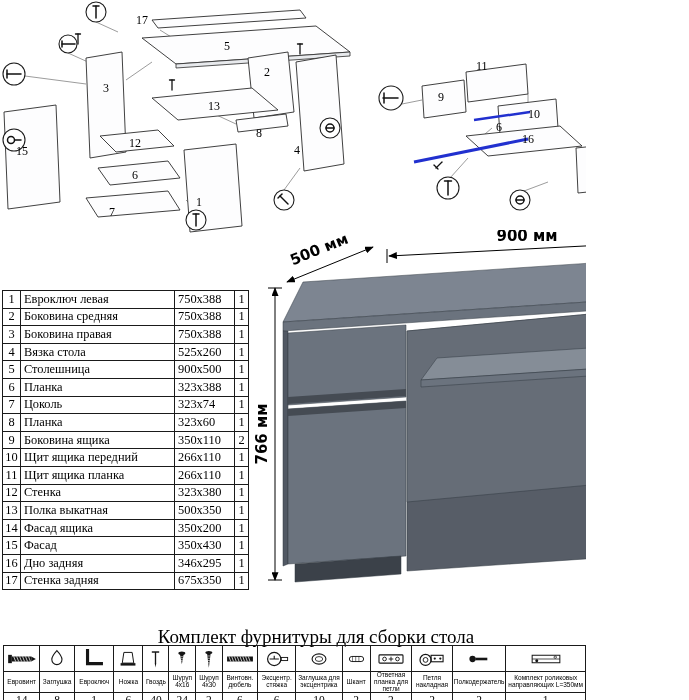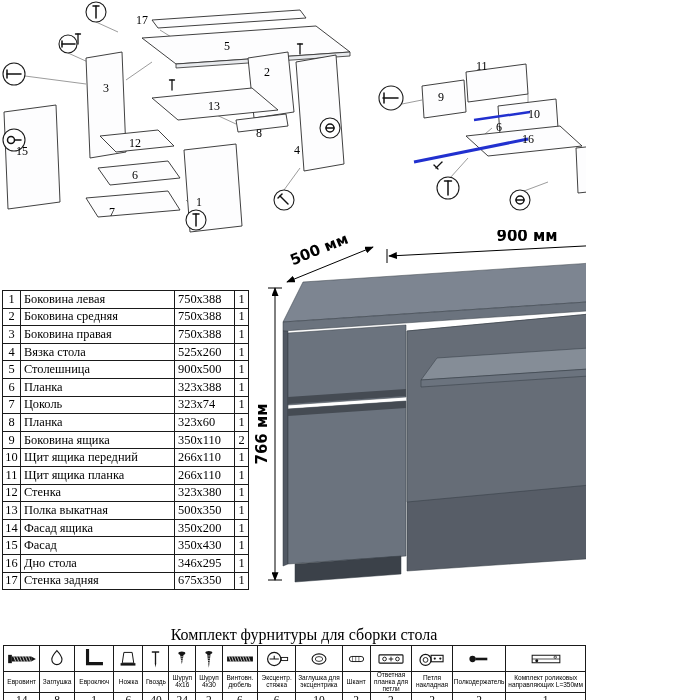--- a/index.html
+++ b/index.html
@@ -21,21 +21,21 @@
   .dim-text{font:600 15px "DejaVu Sans",sans-serif;fill:#000}
   .desk-face{stroke:#333a43;stroke-width:.5}
 
   .parts{position:absolute;left:2px;top:290px;border-collapse:collapse;font-size:12.4px}
   .parts td{border:1px solid #1a1a1a;height:16.6px;padding:0 3px;white-space:nowrap}
   .parts .c-num{width:15px;text-align:center;padding:0 1px}
   .parts .c-name{width:147px}
   .parts .c-size{width:53px}
   .parts .c-qty{width:11px;text-align:center;padding:0 1px}
 
-  .hw-title{position:absolute;left:4px;top:626px;width:600px;text-align:center;font-size:16px}
+  .hw-title{position:absolute;left:16px;top:626px;width:600px;text-align:center;font-size:19px}
   .hw{position:absolute;left:3px;top:645px;border-collapse:collapse;table-layout:fixed}
   .hw td{border:1px solid #1a1a1a;text-align:center;vertical-align:middle;overflow:hidden}
   .hw .ico-cell{height:25px;padding:0}
   .hw .lab-cell{height:13px;font-size:6.5px;line-height:1.05;padding:0 1px;
                 font-family:"Liberation Sans",sans-serif}
   .hw .qty-cell{height:13px;font-size:11.5px;padding:0}
   .hw-svg{display:block;margin:0 auto;width:100%;max-width:34px;height:24px}
 </style>
 </head>
 <body>
@@ -221,21 +221,21 @@
       <line class="dim-line" x1="13" y1="58" x2="27" y2="58"></line>
       <line class="dim-line" x1="13" y1="350" x2="27" y2="350"></line>
       <text class="dim-text" x="12" y="204" text-anchor="middle" transform="rotate(-90 12 204)">766 мм</text>
     </g>
   </svg>
 
   <table class="parts">
     <tbody id="parts-body">
     <tr>
       <td class="c-num">1</td>
-      <td class="c-name">Боковина левая</td>
+      <td class="c-name">Евроключ левая</td>
       <td class="c-size">750x388</td>
       <td class="c-qty">1</td>
     </tr>
 
     <tr>
       <td class="c-num">2</td>
       <td class="c-name">Боковина средняя</td>
       <td class="c-size">750x388</td>
       <td class="c-qty">1</td>
     </tr>
@@ -326,21 +326,21 @@
 
     <tr>
       <td class="c-num">15</td>
       <td class="c-name">Фасад</td>
       <td class="c-size">350x430</td>
       <td class="c-qty">1</td>
     </tr>
 
     <tr>
       <td class="c-num">16</td>
-      <td class="c-name">Дно стола</td>
+      <td class="c-name">Дно задняя</td>
       <td class="c-size">346x295</td>
       <td class="c-qty">1</td>
     </tr>
 
     <tr>
       <td class="c-num">17</td>
       <td class="c-name">Стенка задняя</td>
       <td class="c-size">675x350</td>
       <td class="c-qty">1</td>
     </tr>

